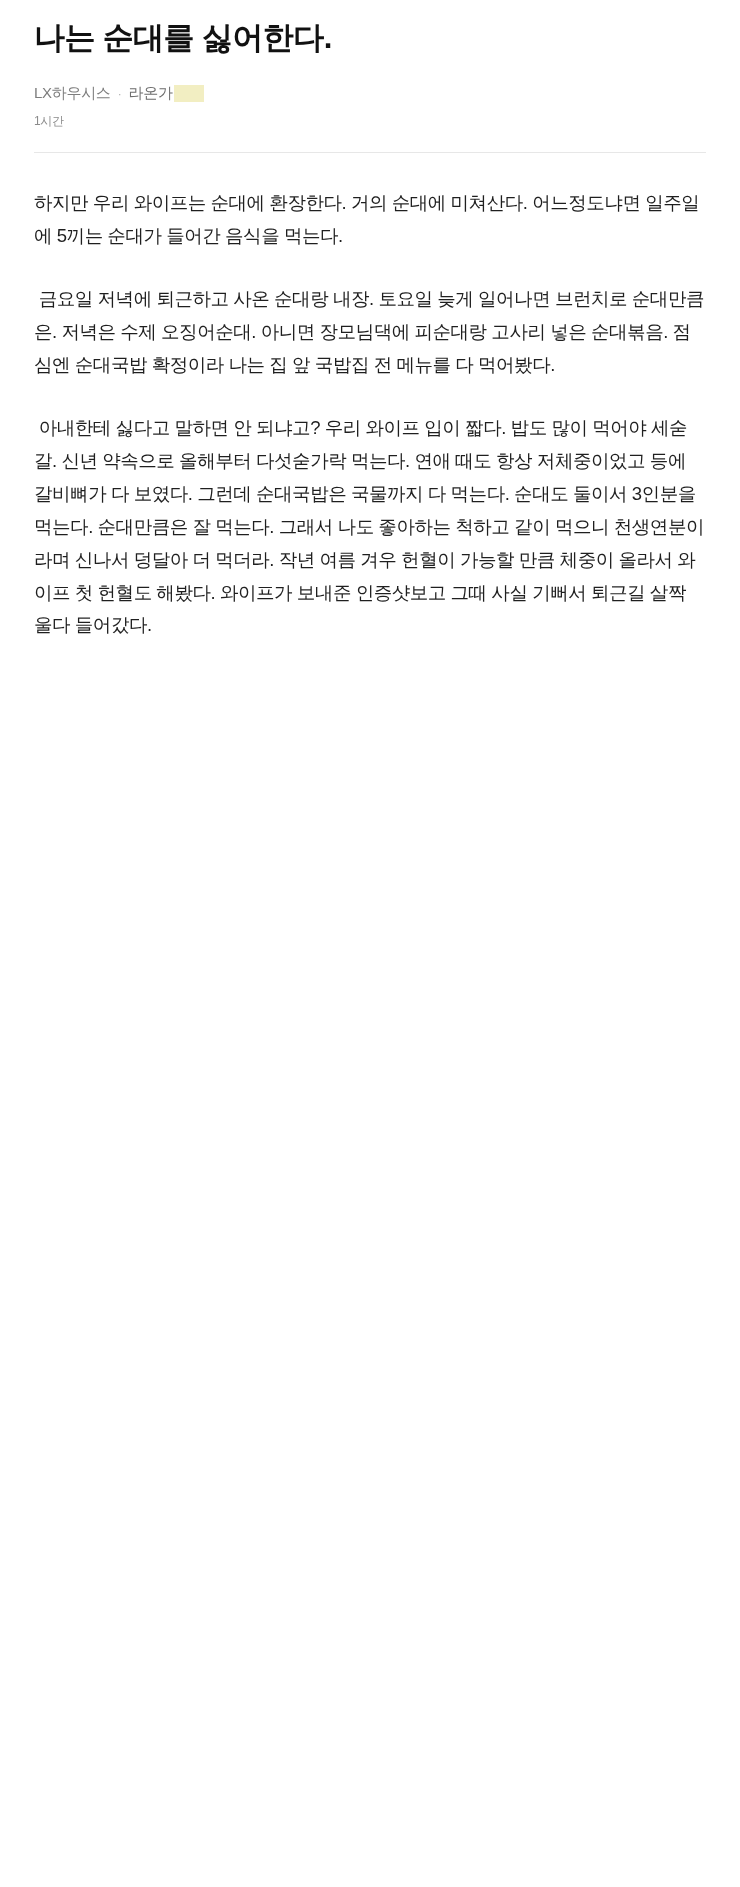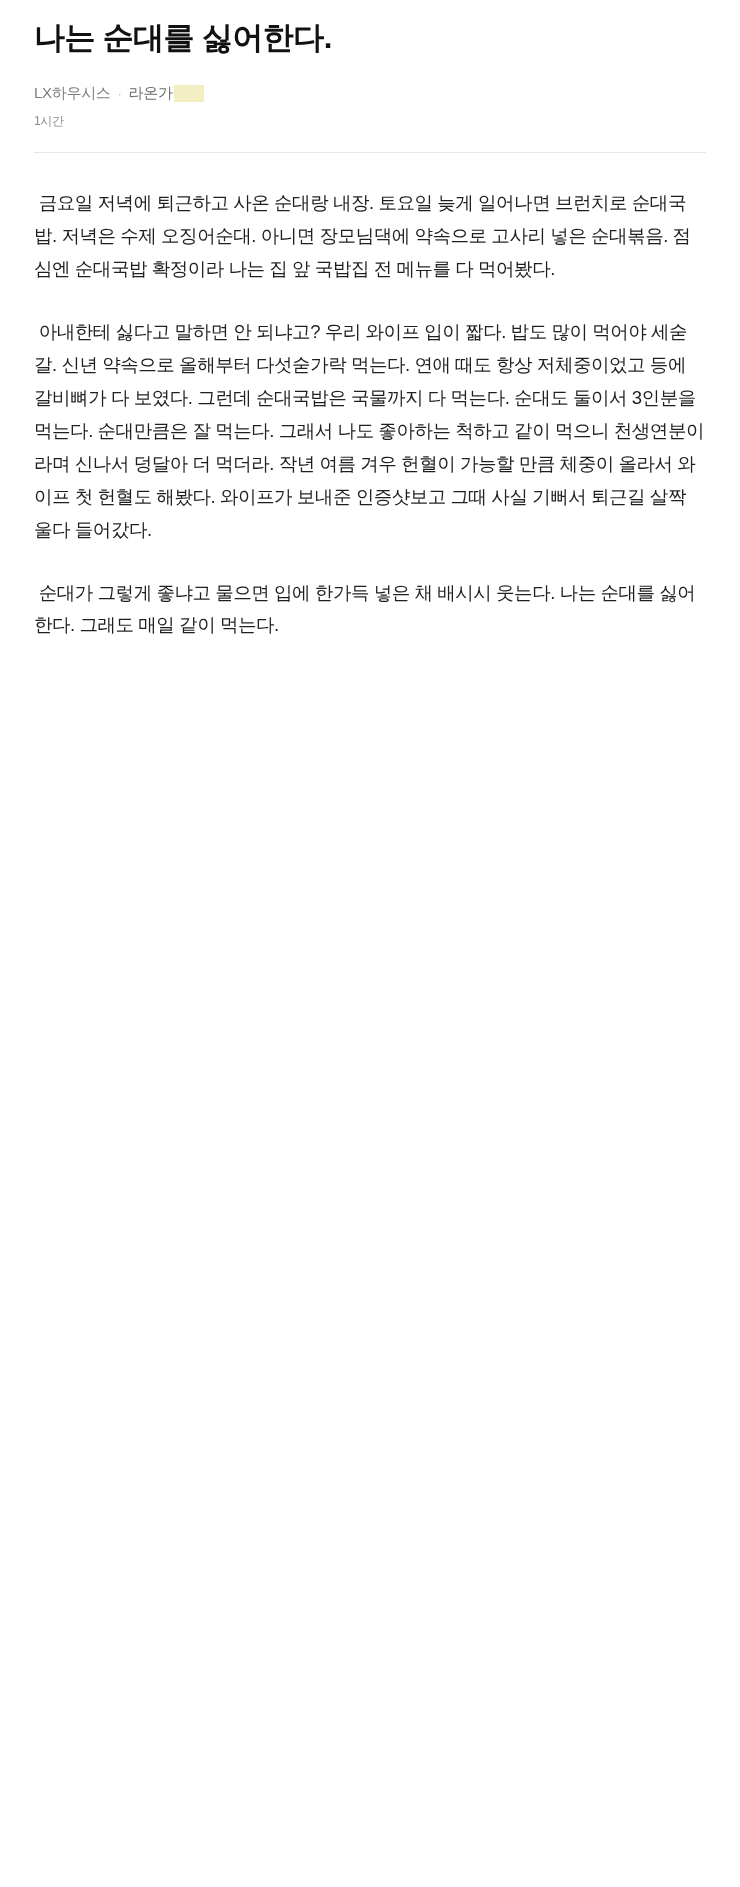--- a/index.html
+++ b/index.html
@@ -98,18 +98,18 @@
     <span class="meta-dot">·</span>
     <span class="meta-author">라온가</span>
     <span class="meta-redaction"></span>
   </div>
 
   <div class="meta-time">1시간</div>
 
   <hr class="divider">
 
   <div class="article-body">
-    <p class="para"> 금요일 저녁에 퇴근하고 사온 순대랑 내장. 토요일 늦게 일어나면 브런치로 순대국밥. 저녁은 수제 오징어순대. 아니면 장모님댁에 약속으로 고사리 넣은 순대볶음. 점심엔 순대국밥 확정이라 나는 집 앞 국밥집 전 메뉴를 다 먹어봤다.</p>
+    <p class="para">하지만 우리 와이프는 순대에 환장한다. 거의 순대에 미쳐산다. 어느정도냐면 일주일에 5끼는 순대가 들어간 음식을 먹는다.</p>
+    <p class="para"> 금요일 저녁에 퇴근하고 사온 순대랑 내장. 토요일 늦게 일어나면 브런치로 순대만큼은. 저녁은 수제 오징어순대. 아니면 장모님댁에 피순대랑 고사리 넣은 순대볶음. 점심엔 순대국밥 확정이라 나는 집 앞 국밥집 전 메뉴를 다 먹어봤다.</p>
     <p class="para"> 아내한테 싫다고 말하면 안 되냐고? 우리 와이프 입이 짧다. 밥도 많이 먹어야 세숟갈. 신년 약속으로 올해부터 다섯숟가락 먹는다. 연애 때도 항상 저체중이었고 등에 갈비뼈가 다 보였다. 그런데 순대국밥은 국물까지 다 먹는다. 순대도 둘이서 3인분을 먹는다. 순대만큼은 잘 먹는다. 그래서 나도 좋아하는 척하고 같이 먹으니 천생연분이라며 신나서 덩달아 더 먹더라. 작년 여름 겨우 헌혈이 가능할 만큼 체중이 올라서 와이프 첫 헌혈도 해봤다. 와이프가 보내준 인증샷보고 그때 사실 기뻐서 퇴근길 살짝 울다 들어갔다.</p>
-    <p class="para last"> 순대가 그렇게 좋냐고 물으면 입에 한가득 넣은 채 배시시 웃는다. 나는 순대를 싫어한다. 그래도 매일 같이 먹는다.</p>
   </div>
 
 </div>
 
 </body></html>

